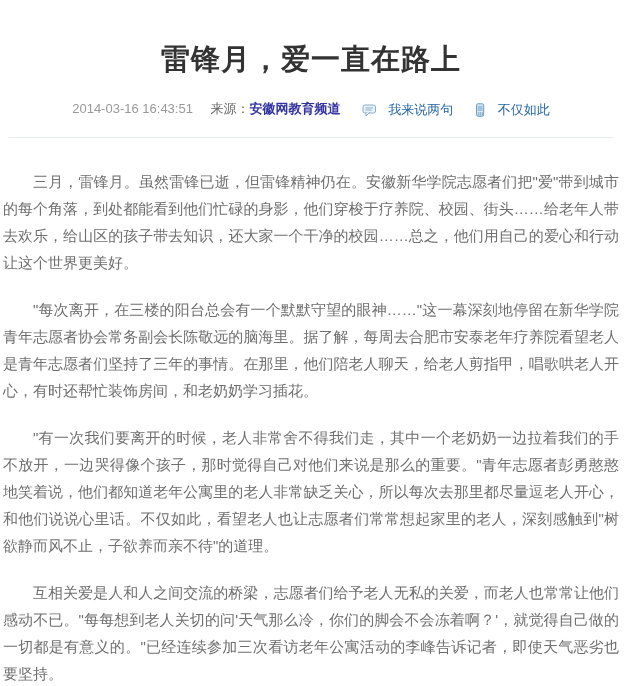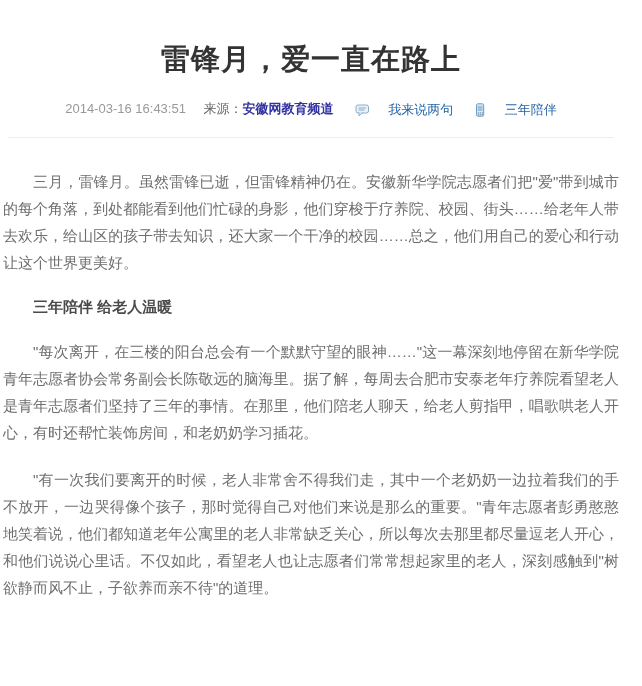--- a/index.html
+++ b/index.html
@@ -32,21 +32,21 @@
   }
   .meta-row .datetime { color: var(--meta-text, #999999); margin-right: 14px; }
   .meta-row .source-label { color: var(--source-label-text, #666666); text-align: center; }
   .meta-row a { text-decoration: none; cursor: pointer; }
   .meta-row .source-link { color: var(--source-link-blue, #3333a1); margin-right: 18px; font-weight: bold; }
   .meta-row .icon-link {
     color: var(--action-link-blue, #2465a5);
     margin-right: 16px;
     display: inline-flex;
     align-items: center;
-    gap: 18px;
+    gap: 11px;
     vertical-align: middle;
   }
   .meta-row .icon-link:last-child { margin-right: 0; }
   .meta-row .icon { display: inline-flex; align-items: center; }
   .divider {
     border: none;
     border-top: 1px solid var(--divider, #e9eef2);
     margin: 18px 8px 0 8px;
   }
   .content {
@@ -97,27 +97,27 @@
           <rect x="3.5" y="0.8" width="7.2" height="12.4" rx="1.4" fill="#dce9f3" stroke="#6f9cc0" stroke-width="1"></rect>
           <rect x="4.6" y="2.8" width="5" height="5.2" fill="#9dc2dc"></rect>
           <rect x="4.8" y="9.4" width="1.4" height="1.2" fill="#6f9cc0"></rect>
           <rect x="6.8" y="9.4" width="1.4" height="1.2" fill="#6f9cc0"></rect>
           <rect x="8.8" y="9.4" width="1.4" height="1.2" fill="#6f9cc0"></rect>
           <rect x="4.8" y="11.2" width="1.4" height="1.2" fill="#6f9cc0"></rect>
           <rect x="6.8" y="11.2" width="1.4" height="1.2" fill="#6f9cc0"></rect>
           <rect x="8.8" y="11.2" width="1.4" height="1.2" fill="#6f9cc0"></rect>
         </svg>
       </span>
-      <span>三年陪伴</span>
+      <span>不仅如此</span>
     </a>
   </div>
 
   <hr class="divider">
 
   <div class="content">
     <p>三月，雷锋月。虽然雷锋已逝，但雷锋精神仍在。安徽新华学院志愿者们把"爱"带到城市的每个角落，到处都能看到他们忙碌的身影，他们穿梭于疗养院、校园、街头……给老年人带去欢乐，给山区的孩子带去知识，还大家一个干净的校园……总之，他们用自己的爱心和行动让这个世界更美好。</p>
-    <h2>三年陪伴 给老人温暖</h2>
     <p>"每次离开，在三楼的阳台总会有一个默默守望的眼神……"这一幕深刻地停留在新华学院青年志愿者协会常务副会长陈敬远的脑海里。据了解，每周去合肥市安泰老年疗养院看望老人是青年志愿者们坚持了三年的事情。在那里，他们陪老人聊天，给老人剪指甲，唱歌哄老人开心，有时还帮忙装饰房间，和老奶奶学习插花。</p>
     <p>"有一次我们要离开的时候，老人非常舍不得我们走，其中一个老奶奶一边拉着我们的手不放开，一边哭得像个孩子，那时觉得自己对他们来说是那么的重要。"青年志愿者彭勇憨憨地笑着说，他们都知道老年公寓里的老人非常缺乏关心，所以每次去那里都尽量逗老人开心，和他们说说心里话。不仅如此，看望老人也让志愿者们常常想起家里的老人，深刻感触到"树欲静而风不止，子欲养而亲不待"的道理。</p>
+    <p>互相关爱是人和人之间交流的桥梁，志愿者们给予老人无私的关爱，而老人也常常让他们感动不已。"每每想到老人关切的问'天气那么冷，你们的脚会不会冻着啊？'，就觉得自己做的一切都是有意义的。"已经连续参加三次看访老年公寓活动的李峰告诉记者，即使天气恶劣也要坚持。</p>
 
   </div>
 
 </div>
 
 </body></html>

